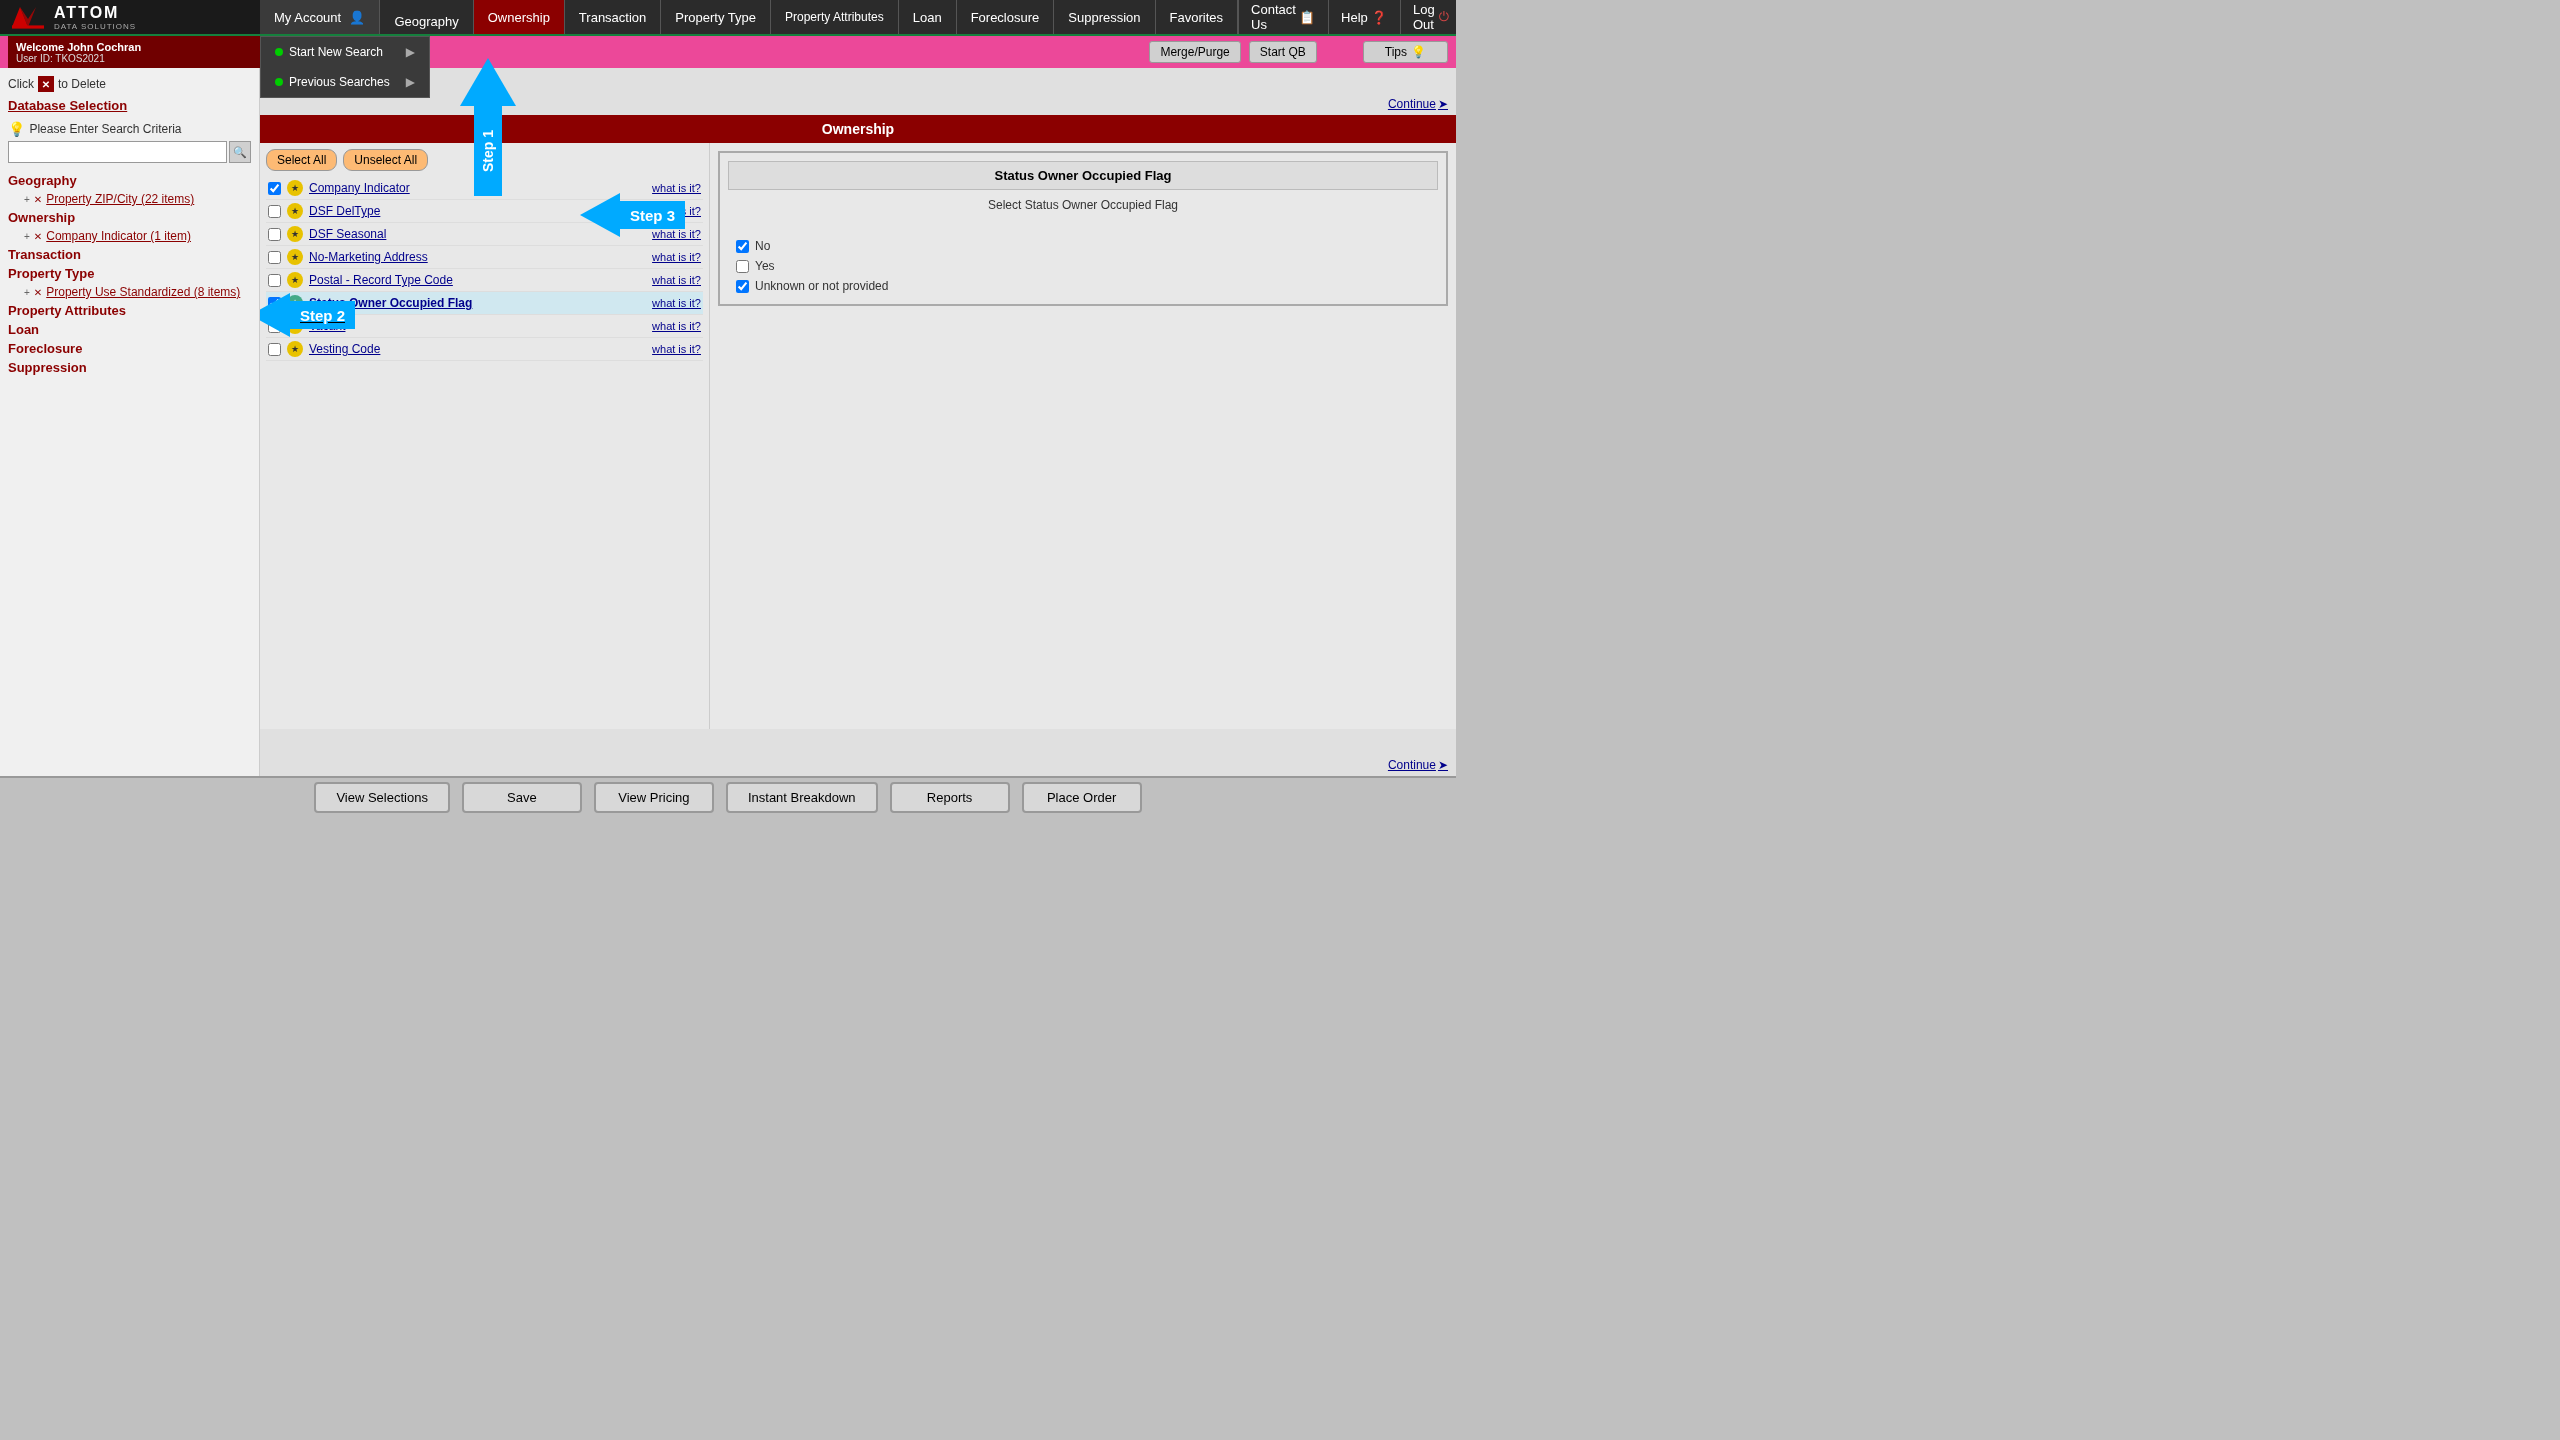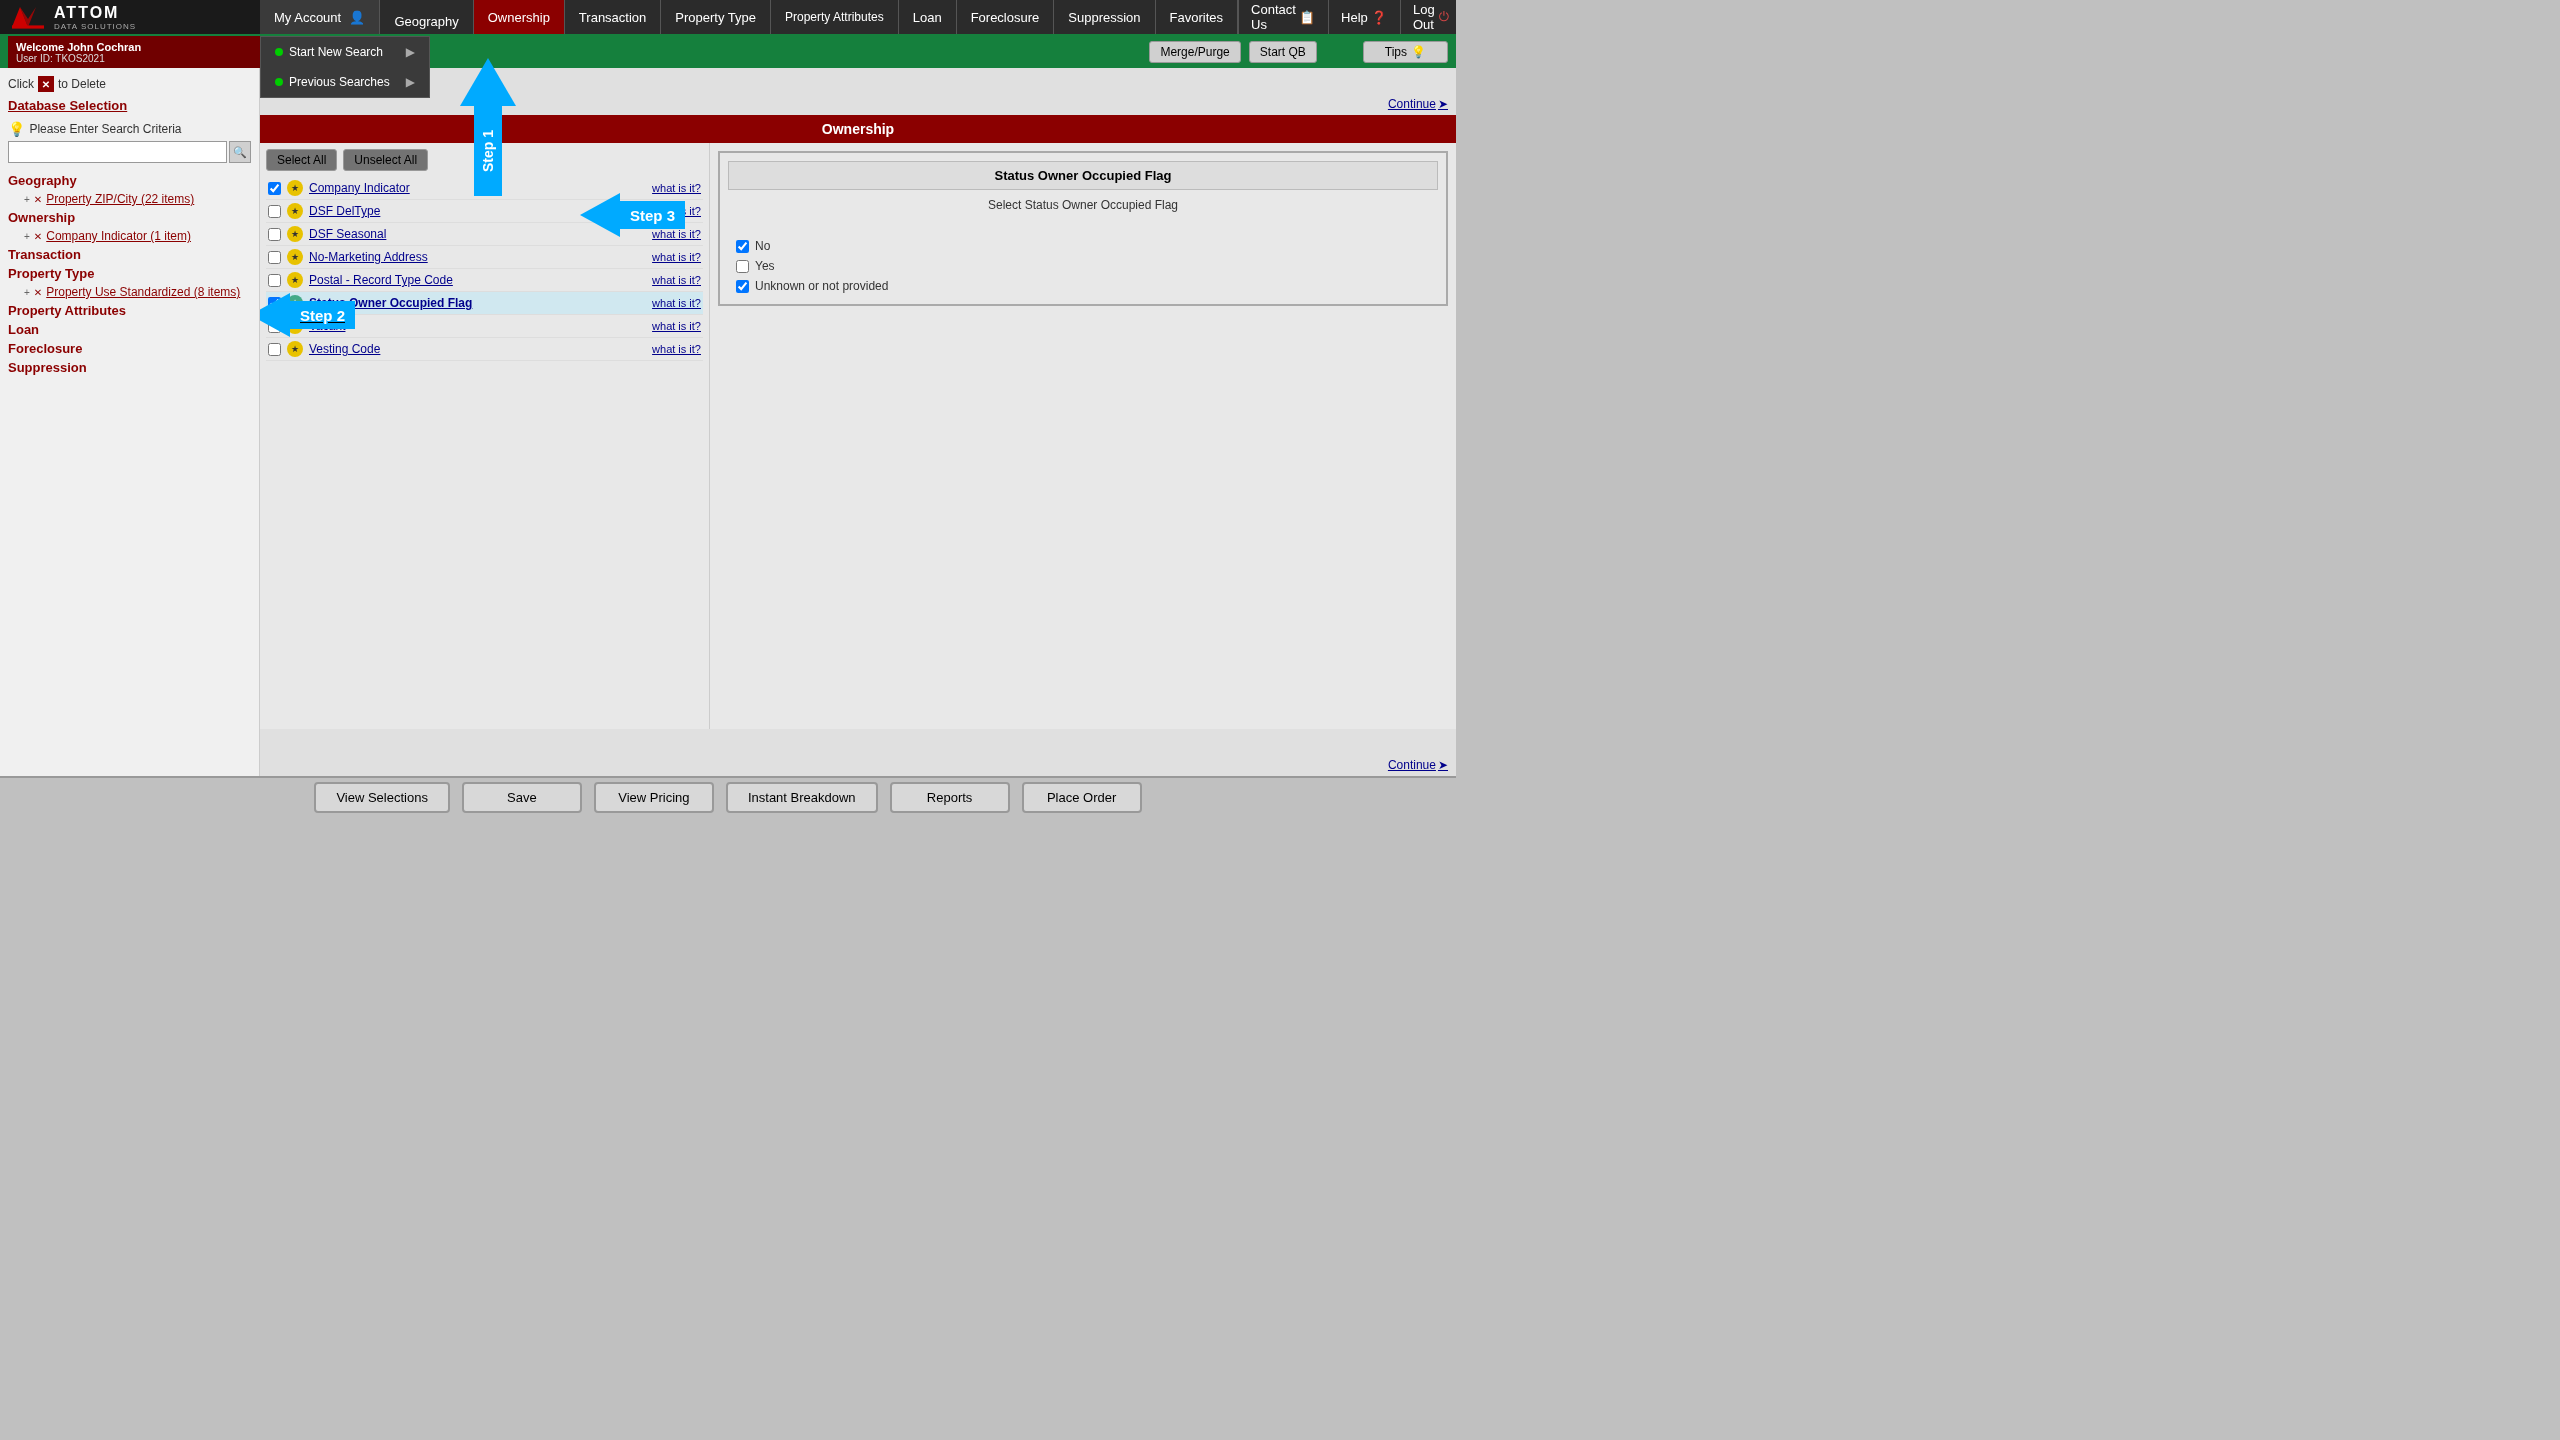--- a/index.html
+++ b/index.html
@@ -62,21 +62,21 @@
       cursor: pointer;
       font-size: 13px;
       border-left: 1px solid #555;
       gap: 4px;
     }
 
     
     .second-row {
       display: flex;
       align-items: center;
-      background: #15803d;
+      background: #ec4899;
       height: 32px;
       padding: 0 8px;
       gap: 8px;
     }
     .btn-recalc {
       background: #d0d0d0;
       border: 1px solid #999;
       border-radius: 3px;
       padding: 3px 10px;
       cursor: pointer;
@@ -238,23 +238,23 @@
       background: #e8e8e8;
       border-right: 1px solid #ccc;
       padding: 6px;
     }
     .checklist-toolbar {
       display: flex;
       gap: 6px;
       margin-bottom: 6px;
     }
     .btn-select-all, .btn-unselect-all {
-      background: #737373;
+      background: #fdba74;
       border: 1px solid #999;
-      border-radius: 3px;
+      border-radius: 9px;
       padding: 3px 10px;
       cursor: pointer;
       font-size: 12px;
     }
 
     .checklist-item {
       display: flex;
       align-items: center;
       gap: 6px;
       padding: 3px 2px;

